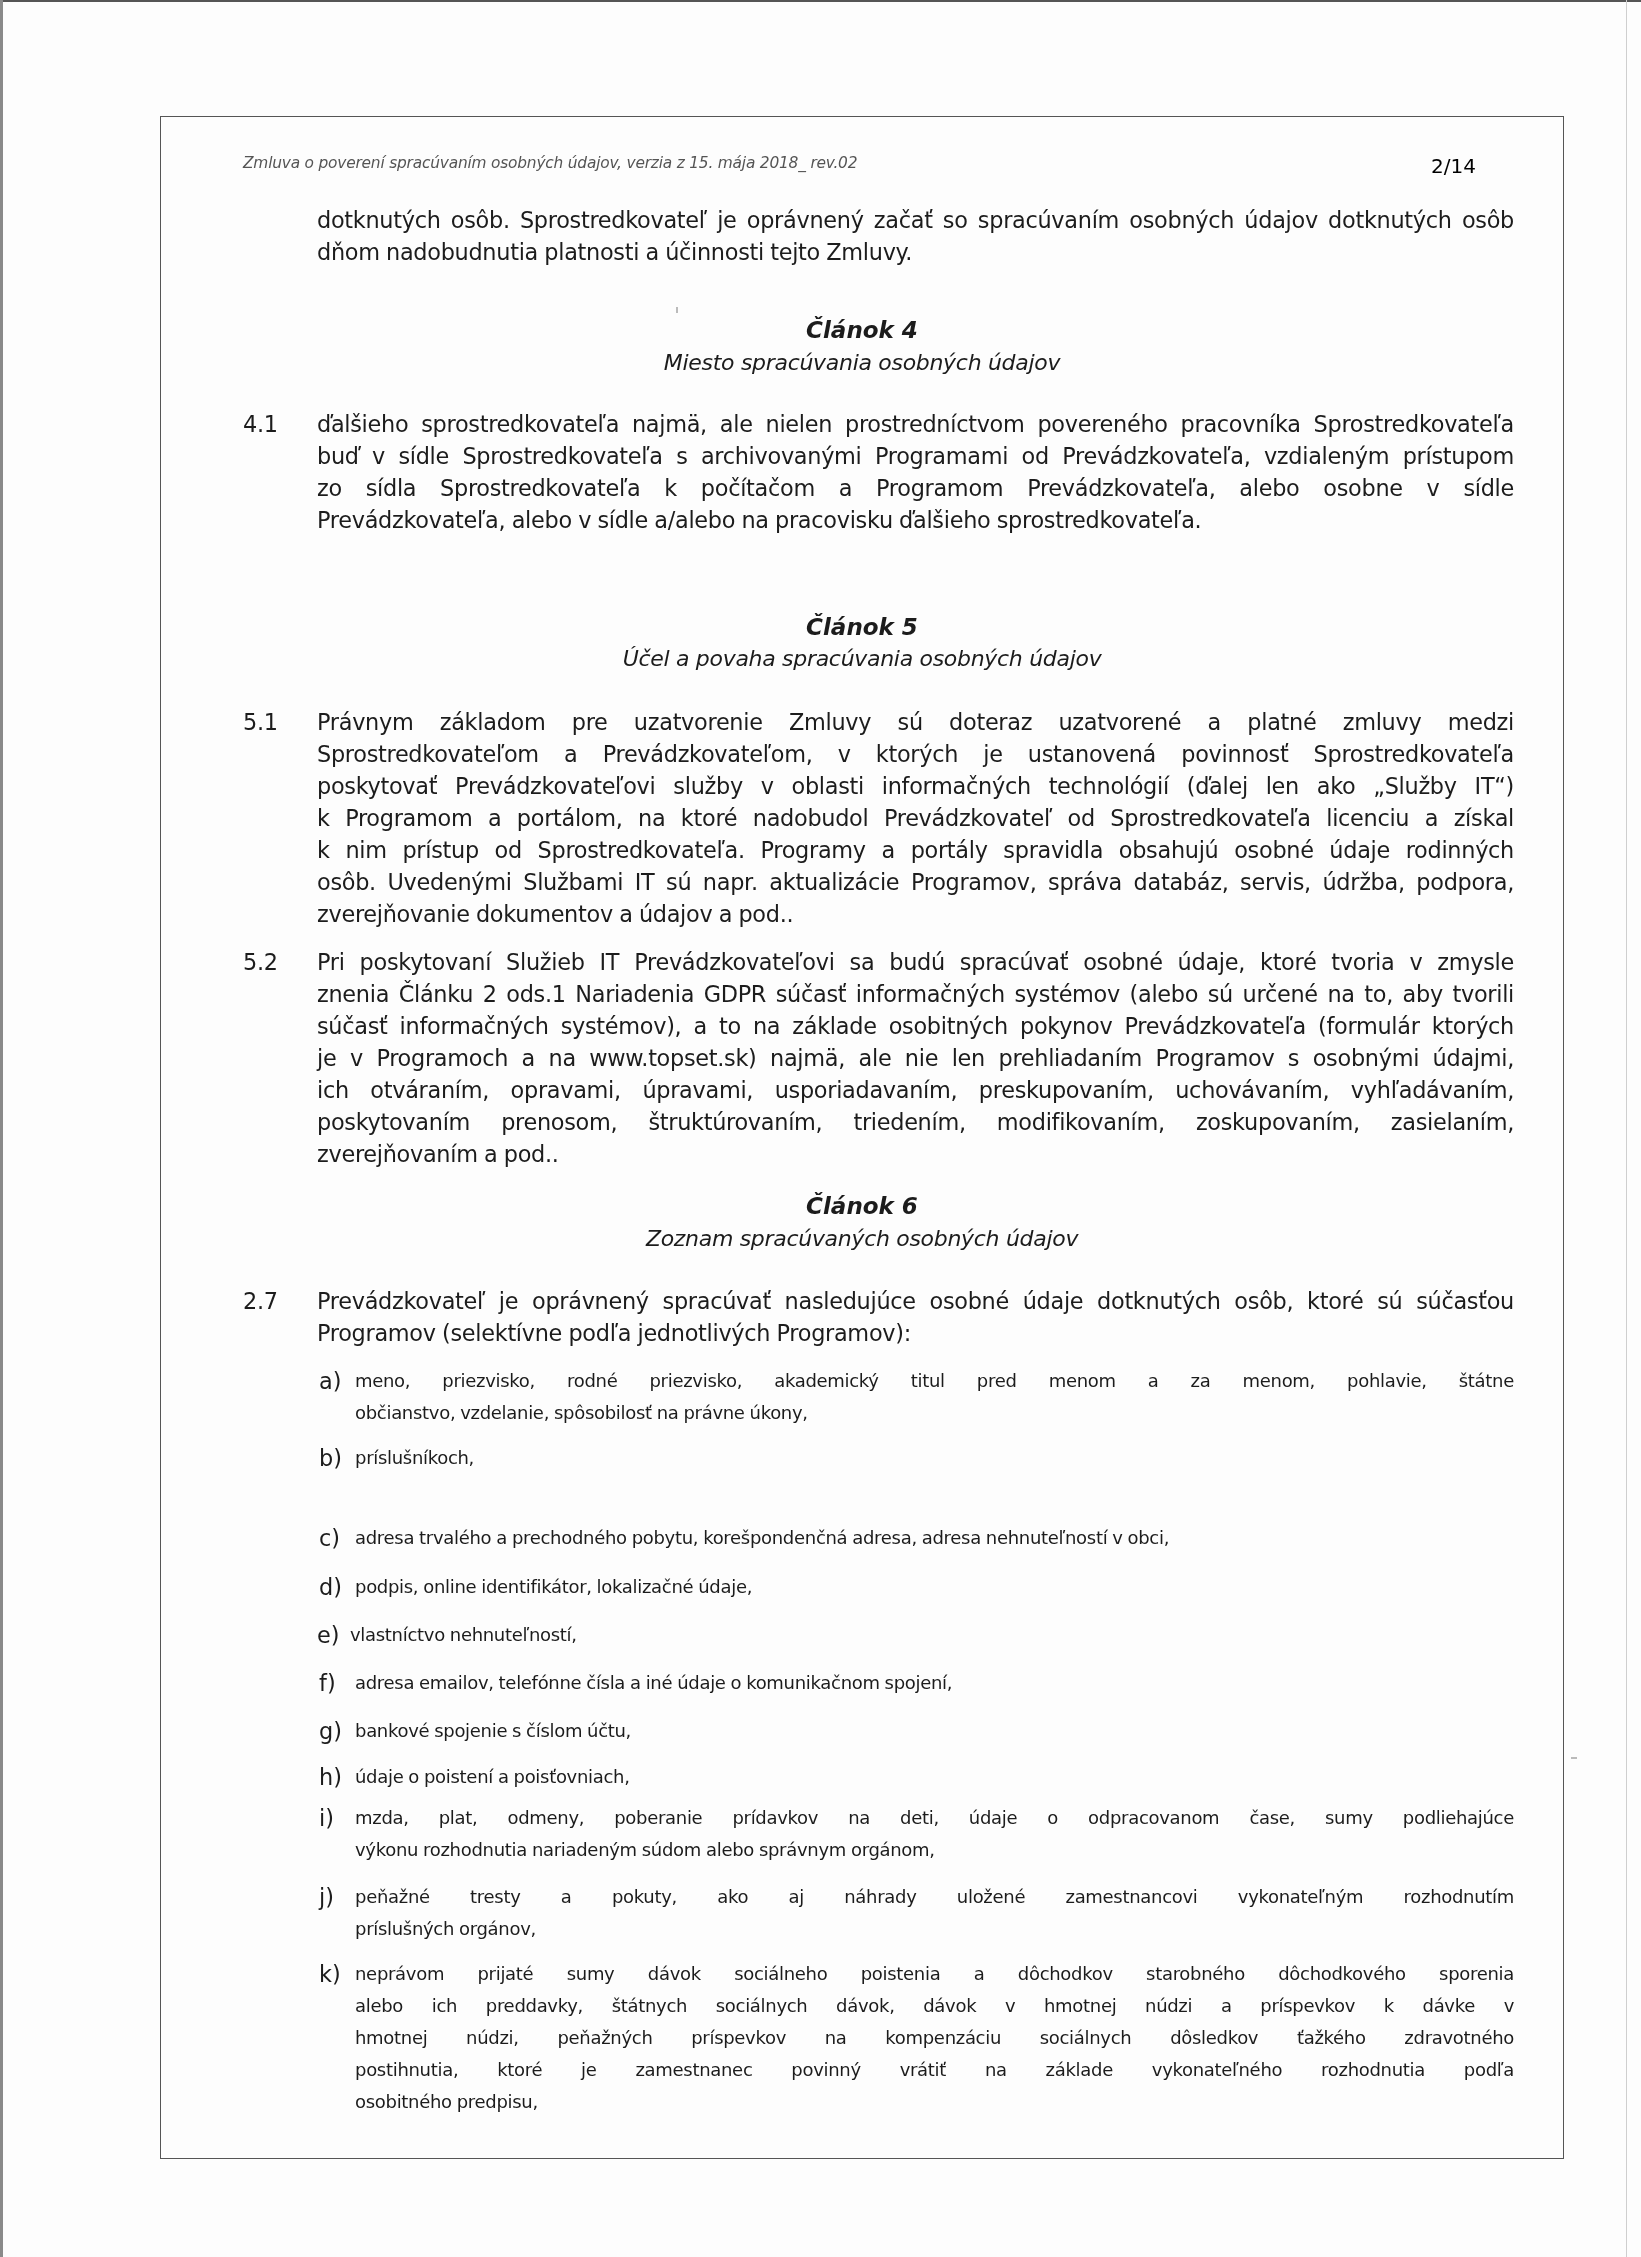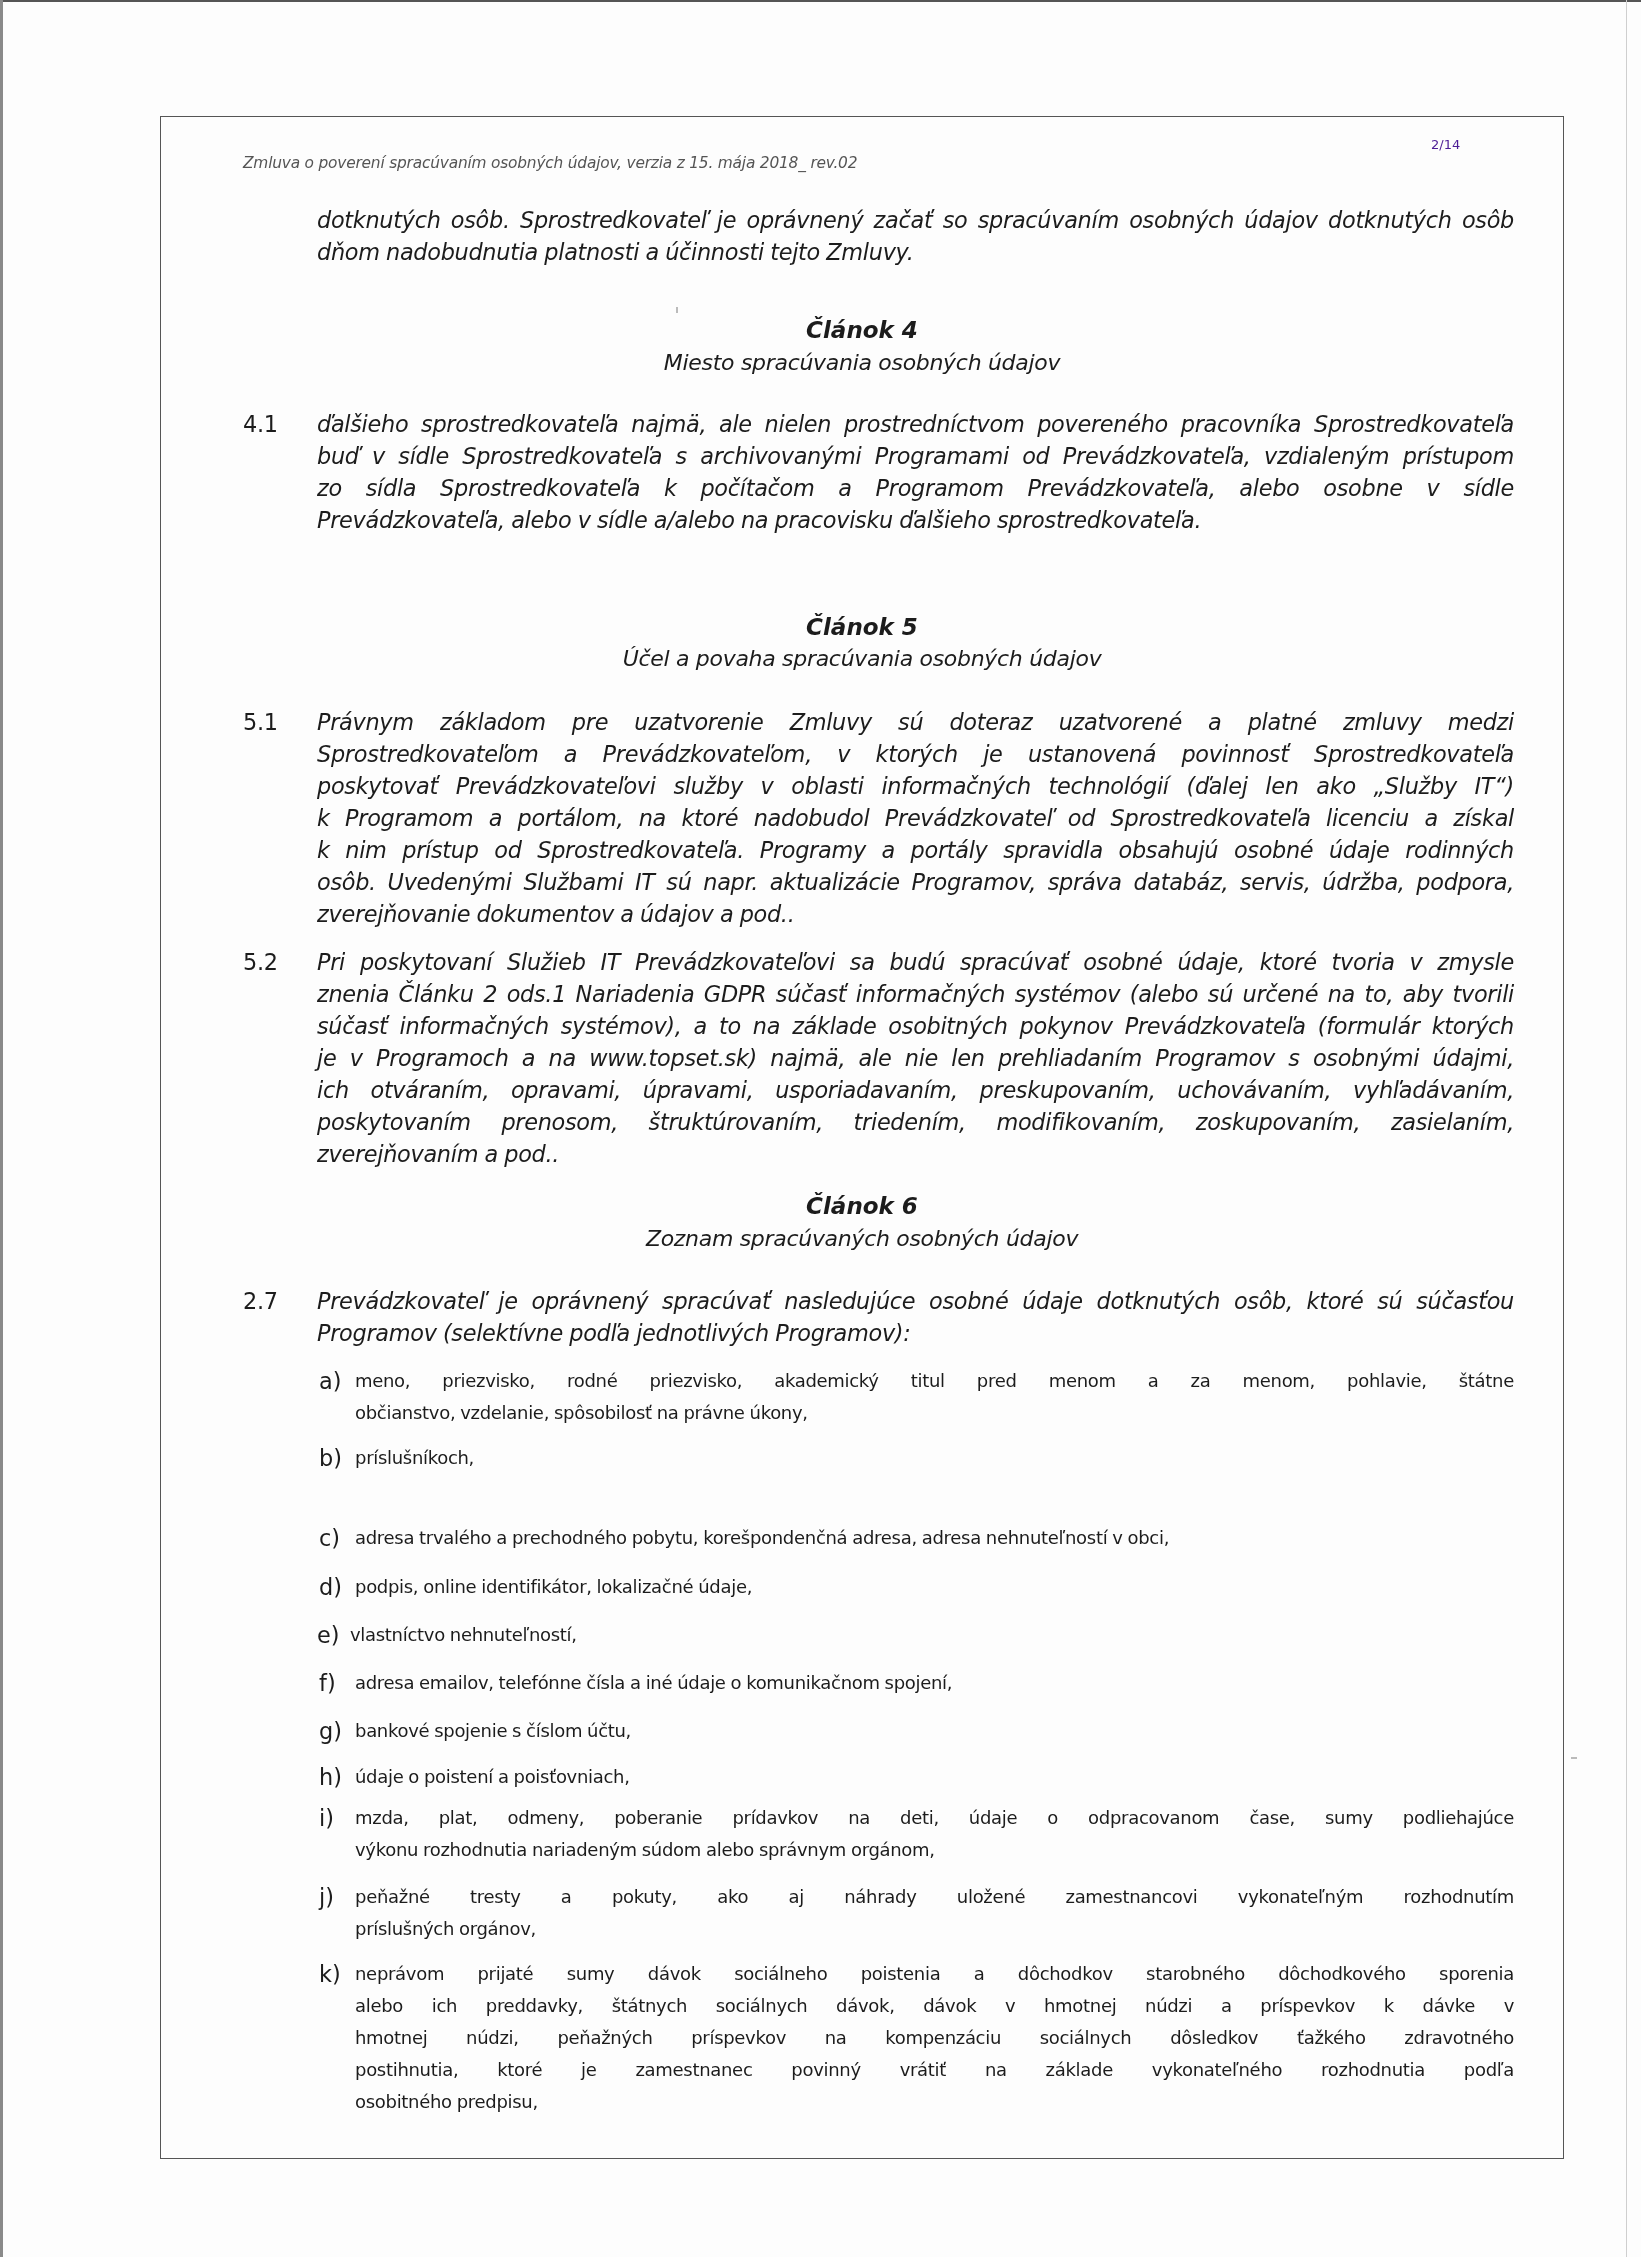--- a/index.html
+++ b/index.html
@@ -14,29 +14,29 @@
   .scan-edge-right { position: absolute; left: 1626px; top: 0; width: 1px; height: 2257px; background: #cfcfcf; }
   .frame {
     position: absolute; left: 160px; top: 116px; width: 1404px; height: 2043px;
     border: 1.4px solid #555; box-sizing: border-box;
   }
   .header-title {
     position: absolute; left: 243px; top: 154px;
     font-style: italic; font-size: 15.4px; color: #555; letter-spacing: -0.2px;
   }
   .page-num {
-    position: absolute; left: 1431px; top: 137px;
-    font-size: 13px; color: #4c1d95;
+    position: absolute; left: 1431px; top: 154px;
+    font-size: 20px; color: #000000;
   }
   .para {
     position: absolute; left: 317px; width: 1197px;
     font-size: 22.4px; line-height: 32px; text-align: justify;
     letter-spacing: -0.3px; word-spacing: -0.5px;
   }
-  .para .line { display: block; white-space: nowrap; text-align-last: justify; font-style: italic; }
+  .para .line { display: block; white-space: nowrap; text-align-last: justify; }
   .para .line.last { text-align-last: left; }
   .num {
     position: absolute; left: 243px;
     font-size: 22.4px; line-height: 32px; letter-spacing: -0.3px;
   }
   .article-title {
     position: absolute; left: 160px; width: 1404px; text-align: center;
     font-weight: bold; font-style: italic; font-size: 23px;
   }
   .article-sub {

